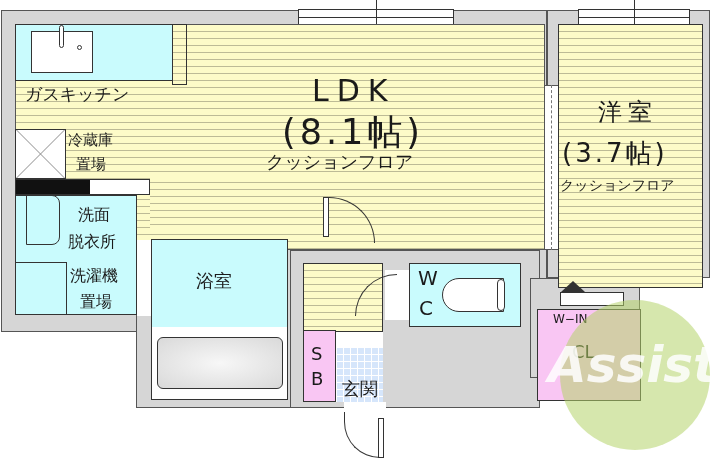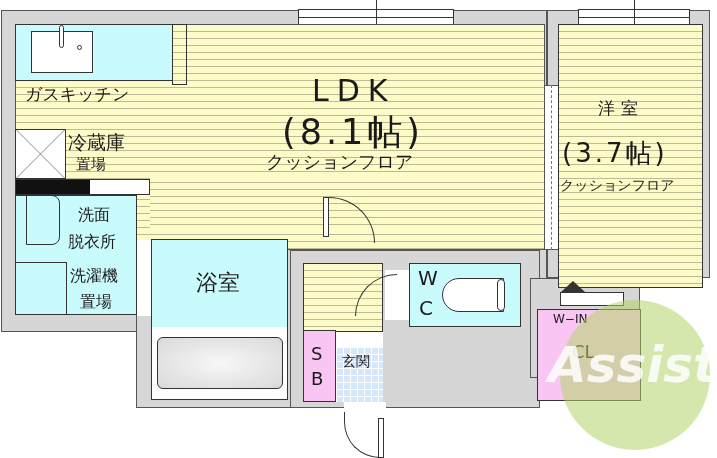--- a/index.html
+++ b/index.html
@@ -39,71 +39,71 @@
 
 <div class="abs wet line" style="left:15px;top:24px;width:172px;height:57px;"></div>
 <div class="abs floor line" style="left:172px;top:24px;width:15px;height:61px;"></div>
 <div class="abs white line" style="left:31px;top:31px;width:62px;height:42px;"></div>
 <div class="abs" style="left:59px;top:25px;width:5px;height:23px;border:1px solid #333;border-radius:3px;background:#fff;"></div>
 <div class="abs" style="left:77px;top:45px;width:5px;height:5px;border:1px solid #333;border-radius:50%;"></div>
 <div class="lbl" style="left:25px;top:86px;font-size:17px;">ガスキッチン</div>
 
 <div class="abs white line" style="left:15px;top:129px;width:51px;height:50px;
   background: linear-gradient(45deg, transparent 49%, #888 50%, transparent 51%), linear-gradient(-45deg, transparent 49%, #888 50%, transparent 51%), #fff;"></div>
-<div class="lbl" style="left:68px;top:133px;font-size:19px;">冷蔵庫</div>
+<div class="lbl" style="left:68px;top:133px;font-size:15px;">冷蔵庫</div>
 <div class="lbl" style="left:76px;top:157px;font-size:15px;">置場</div>
 
 <div class="lbl" style="left:312px;top:76px;font-size:30px;letter-spacing:8px;">LDK</div>
 <div class="lbl" style="left:282px;top:115px;font-size:35px;letter-spacing:4px;">(8.1帖)</div>
 <div class="lbl" style="left:266px;top:153px;font-size:18px;">クッションフロア</div>
 
 <div class="abs" style="left:544px;top:85px;width:15px;height:165px;background:#fff;border:1px solid #555;"></div>
 <div class="abs" style="left:551px;top:85px;width:0;height:165px;border-left:1px dashed #777;"></div>
 
 <div class="abs floor line" style="left:558px;top:24px;width:145px;height:264px;"></div>
-<div class="lbl" style="left:598px;top:100px;font-size:17px;letter-spacing:6px;text-align:center;">洋室</div>
+<div class="lbl" style="left:598px;top:100px;font-size:24px;letter-spacing:6px;text-align:center;">洋室</div>
 <div class="lbl" style="left:562px;top:140px;font-size:26px;letter-spacing:3px;">(3.7帖)</div>
 <div class="lbl" style="left:560px;top:178px;font-size:14px;">クッションフロア</div>
 <div class="abs" style="left:561px;top:281px;width:0;height:0;border-left:12px solid transparent;border-right:12px solid transparent;border-bottom:11px solid #333;"></div>
 <div class="abs white line" style="left:560px;top:292px;width:64px;height:14px;"></div>
 
 <div class="abs white line" style="left:15px;top:179px;width:135px;height:16px;background:linear-gradient(to right,#111 0,#111 56%,#fff 56%);"></div>
 <div class="abs wet line" style="left:15px;top:195px;width:122px;height:120px;"></div>
 <div class="abs" style="left:26px;top:195px;width:34px;height:50px;border:1px solid #333;border-radius:0 8px 8px 0;"></div>
 <div class="abs" style="left:15px;top:262px;width:52px;height:53px;border:1px solid #333;"></div>
 <div class="lbl" style="left:78px;top:207px;font-size:16px;">洗面</div>
 <div class="lbl" style="left:68px;top:234px;font-size:16px;">脱衣所</div>
 <div class="lbl" style="left:70px;top:268px;font-size:16px;">洗濯機</div>
 <div class="lbl" style="left:80px;top:294px;font-size:16px;">置場</div>
 
 <div class="abs white" style="left:137px;top:240px;width:16px;height:76px;"></div>
 <div class="abs wet line" style="left:151px;top:239px;width:137px;height:161px;"></div>
 <div class="abs white" style="left:152px;top:327px;width:135px;height:72px;"></div>
 <div class="abs" style="left:157px;top:337px;width:126px;height:52px;border:1px solid #333;border-radius:6px;background:radial-gradient(ellipse at center,#f7f7f7,#d9d9d9);"></div>
-<div class="lbl" style="left:196px;top:272px;font-size:22px;">浴室</div>
+<div class="lbl" style="left:196px;top:272px;font-size:18px;">浴室</div>
 
 <div class="abs floor line" style="left:303px;top:263px;width:80px;height:69px;"></div>
 <div class="abs white" style="left:323px;top:197px;width:6px;height:40px;border:1px solid #333;"></div>
 <div class="abs" style="left:329px;top:197px;width:46px;height:46px;border-top:1px solid #333;border-right:1px solid #333;border-radius:0 46px 0 0;"></div>
 
 <div class="abs wet line" style="left:409px;top:263px;width:112px;height:64px;"></div>
 <div class="abs white" style="left:385px;top:270px;width:24px;height:50px;"></div>
 <div class="abs" style="left:355px;top:274px;width:42px;height:42px;border-top:1px solid #333;border-left:1px solid #333;border-radius:42px 0 0 0;"></div>
 <div class="lbl" style="left:418px;top:268px;font-size:20px;">W</div>
 <div class="lbl" style="left:419px;top:298px;font-size:20px;">C</div>
 <div class="abs white" style="left:442px;top:278px;width:62px;height:34px;border:1px solid #333;border-radius:17px 0 0 17px;"></div>
 <div class="abs white" style="left:497px;top:279px;width:8px;height:32px;border:1px solid #333;border-radius:4px;"></div>
 
 <div class="abs pink line" style="left:303px;top:330px;width:33px;height:72px;"></div>
 <div class="lbl" style="left:311px;top:345px;font-size:18px;">S</div>
 <div class="lbl" style="left:311px;top:370px;font-size:18px;">B</div>
 
 <div class="abs white" style="left:336px;top:331px;width:47px;height:16px;border-top:1px solid #333;"></div>
 <div class="abs tile" style="left:336px;top:347px;width:47px;height:55px;"></div>
-<div class="lbl" style="left:342px;top:354px;font-size:14px;">玄関</div>
+<div class="lbl" style="left:342px;top:380px;font-size:18px;">玄関</div>
 <div class="abs white" style="left:344px;top:402px;width:42px;height:8px;"></div>
 <div class="abs white" style="left:378px;top:418px;width:6px;height:40px;border:1px solid #333;"></div>
 <div class="abs" style="left:344px;top:412px;width:36px;height:46px;border-bottom:1px solid #333;border-left:1px solid #333;border-radius:0 0 0 40px;"></div>
 
 <div class="abs pink line" style="left:537px;top:309px;width:104px;height:92px;"></div>
 <div class="lbl" style="left:553px;top:313px;font-size:12px;">W−IN</div>
 <div class="lbl" style="left:572px;top:343px;font-size:18px;">CL</div>
 
 <div class="abs" style="left:560px;top:300px;width:150px;height:150px;border-radius:50%;background:#b5d46a;opacity:0.55;"></div>
 <div class="lbl" style="left:548px;top:340px;font-size:50px;font-weight:bold;font-style:italic;color:#ffffff;opacity:0.85;">Assist</div>

